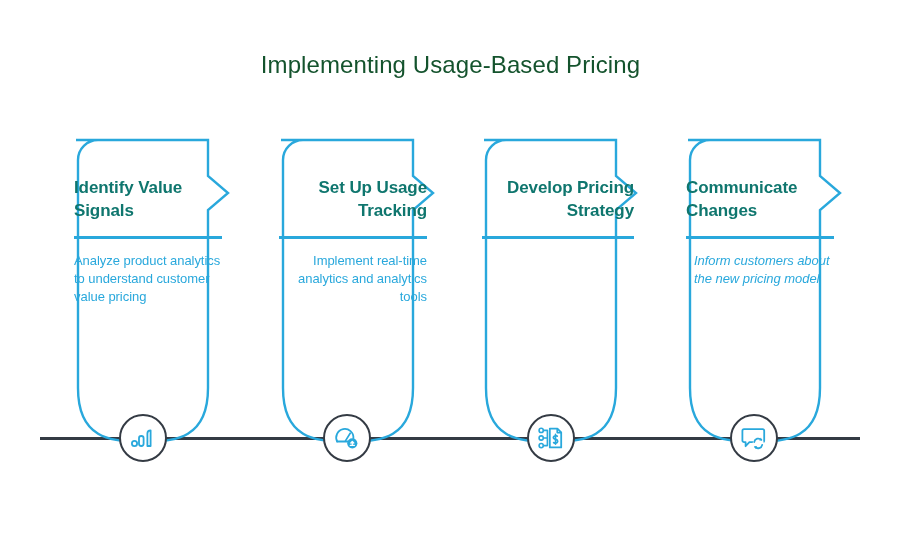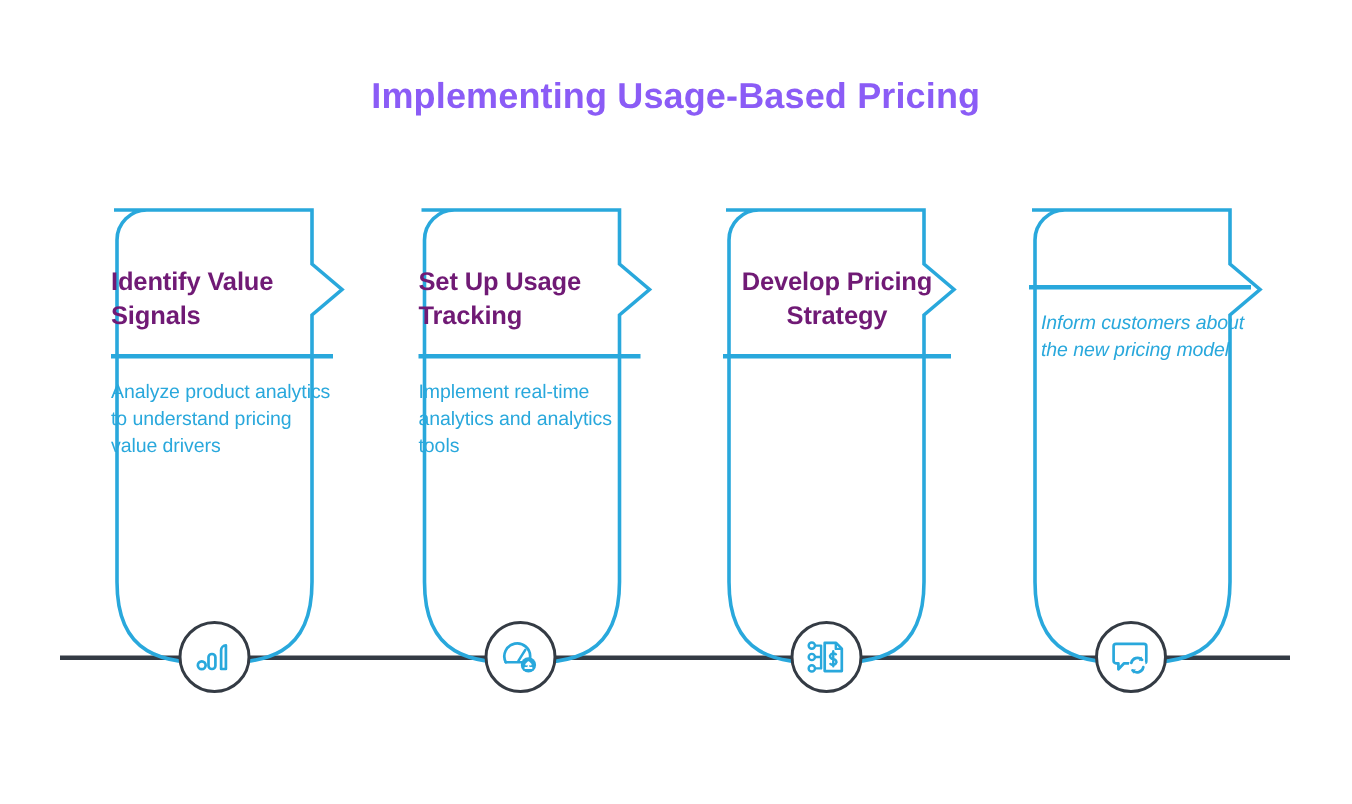--- a/index.html
+++ b/index.html
@@ -23,22 +23,22 @@
     height: 536px;
   }
 
   .page-title {
     position: absolute;
     top: 50px;
     left: 0;
     width: 901px;
     text-align: center;
     font-size: 24px;
-    font-weight: bold;
-    color: #8b5cf6;
+    font-weight: normal;
+    color: #14532d;
     letter-spacing: 0.1px;
     line-height: 30px;
   }
 
   
   .timeline-axis {
     position: absolute;
     left: 40px;
     top: 437px;
     width: 820px;
@@ -47,21 +47,21 @@
   }
 
   
   .step {
     position: absolute;
     top: 138px;
     width: 174px;
     height: 306px;
   }
   .step-1 { left: 56px; }
-  .step-2 { left: 261px; }
+  .step-2 { left: 261px; text-align: right; }
   .step-3 { left: 464px; }
   .step-4 { left: 668px; }
 
   .step-shape {
     position: absolute;
     left: 0;
     top: 0;
     width: 174px;
     height: 306px;
     overflow: visible;
@@ -70,21 +70,21 @@
   .step-body {
     position: absolute;
     left: 18px;
     top: 38px;
     width: 148px;
   }
 
   .step-title {
     font-size: 17px;
     font-weight: bold;
-    color: #701a75;
+    color: #0f766e;
     line-height: 23px;
     margin: 0 0 0 0;
     letter-spacing: -0.1px;
   }
 
   .step-divider {
     height: 3px;
     background: #29a8dc;
     margin-top: 14px;
     margin-bottom: 13px;
@@ -94,21 +94,21 @@
   .step-desc {
     font-size: 13px;
     color: #29a8dc;
     line-height: 18px;
     margin: 0;
     letter-spacing: -0.05px;
   }
 
   
   .step-3 .step-body { left: 18px; width: 152px; }
-  .step-3 .step-title { text-align: center; }
+  .step-3 .step-title { text-align: right; }
   .step-3 .step-divider { width: 152px; }
 
   
   .step-4 .step-desc { padding-left: 8px; font-style: italic; }
 
   
   .node {
     position: absolute;
     top: 414px;
     width: 48px;
@@ -137,21 +137,21 @@
 
   <div class="timeline-axis"></div>
 
   <div class="step step-1">
     <svg class="step-shape" viewBox="0 0 174 306" width="174" height="306">
       <path d="M 20 2 L 152 2 L 152 38 L 172 55 L 152 72 L 152 250 C 152 300 120 304 87 304 C 54 304 22 300 22 250 L 22 22 A 20 20 0 0 1 42 2 Z" fill="none" stroke="#29a8dc" stroke-width="2.4" stroke-linejoin="miter" stroke-linecap="round" transform="translate(0,0)"></path>
     </svg>
     <div class="step-body">
       <div class="step-title">Identify Value Signals</div>
       <div class="step-divider"></div>
-      <div class="step-desc">Analyze product analytics to understand pricing value drivers</div>
+      <div class="step-desc">Analyze product analytics to understand customer value pricing</div>
     </div>
   </div>
 
   <div class="step step-2">
     <svg class="step-shape" viewBox="0 0 174 306" width="174" height="306">
       <path d="M 20 2 L 152 2 L 152 38 L 172 55 L 152 72 L 152 250 C 152 300 120 304 87 304 C 54 304 22 300 22 250 L 22 22 A 20 20 0 0 1 42 2 Z" fill="none" stroke="#29a8dc" stroke-width="2.4" stroke-linejoin="miter" stroke-linecap="round"></path>
     </svg>
     <div class="step-body">
       <div class="step-title">Set Up Usage Tracking</div>
       <div class="step-divider"></div>
@@ -167,20 +167,21 @@
       <div class="step-title">Develop Pricing Strategy</div>
       <div class="step-divider"></div>
     </div>
   </div>
 
   <div class="step step-4">
     <svg class="step-shape" viewBox="0 0 174 306" width="174" height="306">
       <path d="M 20 2 L 152 2 L 152 38 L 172 55 L 152 72 L 152 250 C 152 300 120 304 87 304 C 54 304 22 300 22 250 L 22 22 A 20 20 0 0 1 42 2 Z" fill="none" stroke="#29a8dc" stroke-width="2.4" stroke-linejoin="miter" stroke-linecap="round"></path>
     </svg>
     <div class="step-body">
+      <div class="step-title">Communicate Changes</div>
       <div class="step-divider"></div>
       <div class="step-desc">Inform customers about the new pricing model</div>
     </div>
   </div>
 
   <div class="node node-1">
     <svg width="26" height="26" viewBox="0 0 26 26">
       <circle cx="4.5" cy="18.5" r="2.6" fill="none" stroke="#29a8dc" stroke-width="1.8"></circle>
       <rect x="9" y="11" width="4.6" height="10" rx="2.2" fill="none" stroke="#29a8dc" stroke-width="1.8"></rect>
       <path d="M 17.4 21 L 17.4 8.5 A 3.2 3.2 0 0 1 20.6 5.3 L 20.6 21 Z" fill="none" stroke="#29a8dc" stroke-width="1.8" stroke-linejoin="round"></path>

